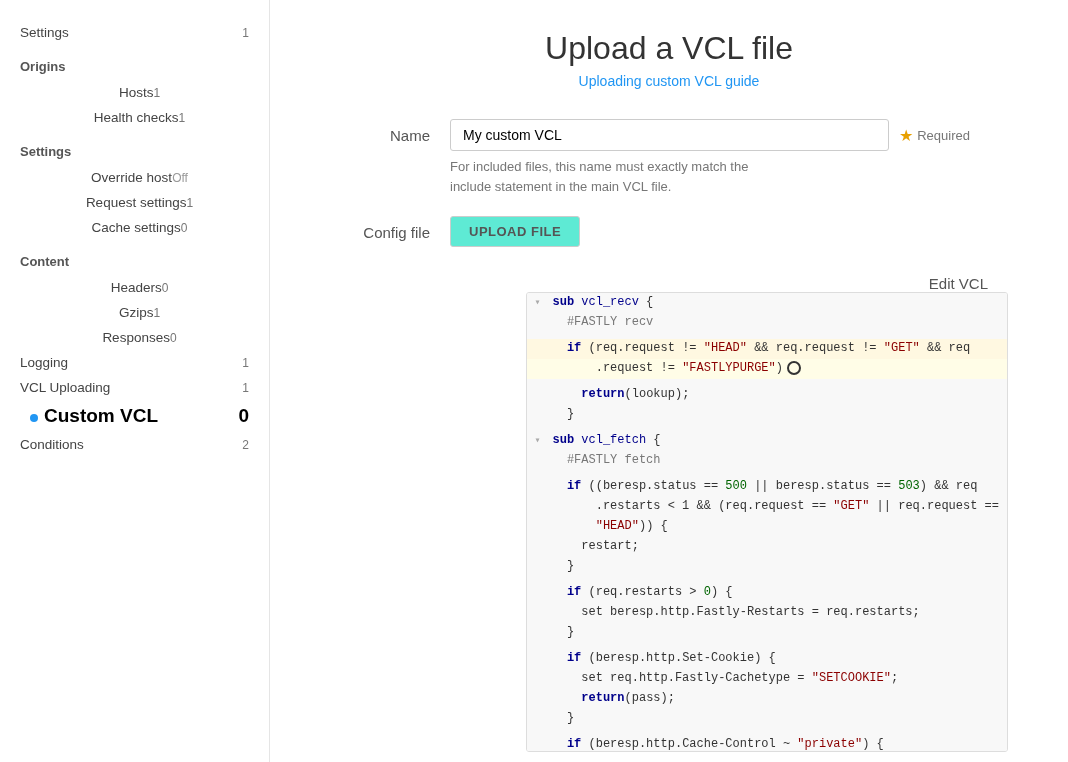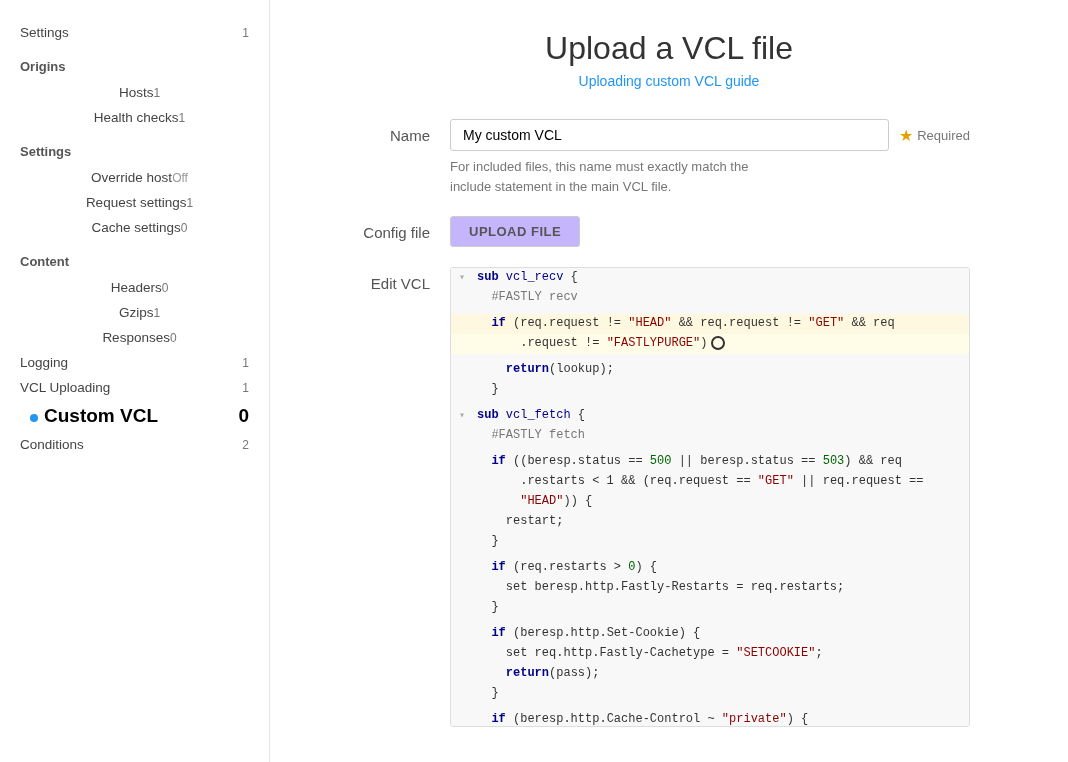--- a/index.html
+++ b/index.html
@@ -154,33 +154,34 @@
       color: #777;
       margin-top: 6px;
       line-height: 1.5;
     }
 
     .upload-btn {
       padding: 7px 18px;
       font-size: 13px;
       font-weight: 600;
       color: #555;
-      background: #c4b5fd;
+      background: #5eead4;
       border: 1px solid #ccc;
       border-radius: 3px;
       cursor: pointer;
       letter-spacing: 0.5px;
       text-transform: uppercase;
     }
 
     
     .edit-vcl-row {
       display: flex;
-      align-items: flex-start;
+      align-items: flex-end;
       margin-top: 4px;
+      flex-direction: column;
     }
 
     .code-editor {
       flex: 1;
       max-width: 520px;
       background: #f8f8f8;
       border: 1px solid #ddd;
       border-radius: 3px;
       font-family: "Courier New", Courier, monospace;
       font-size: 12px;

